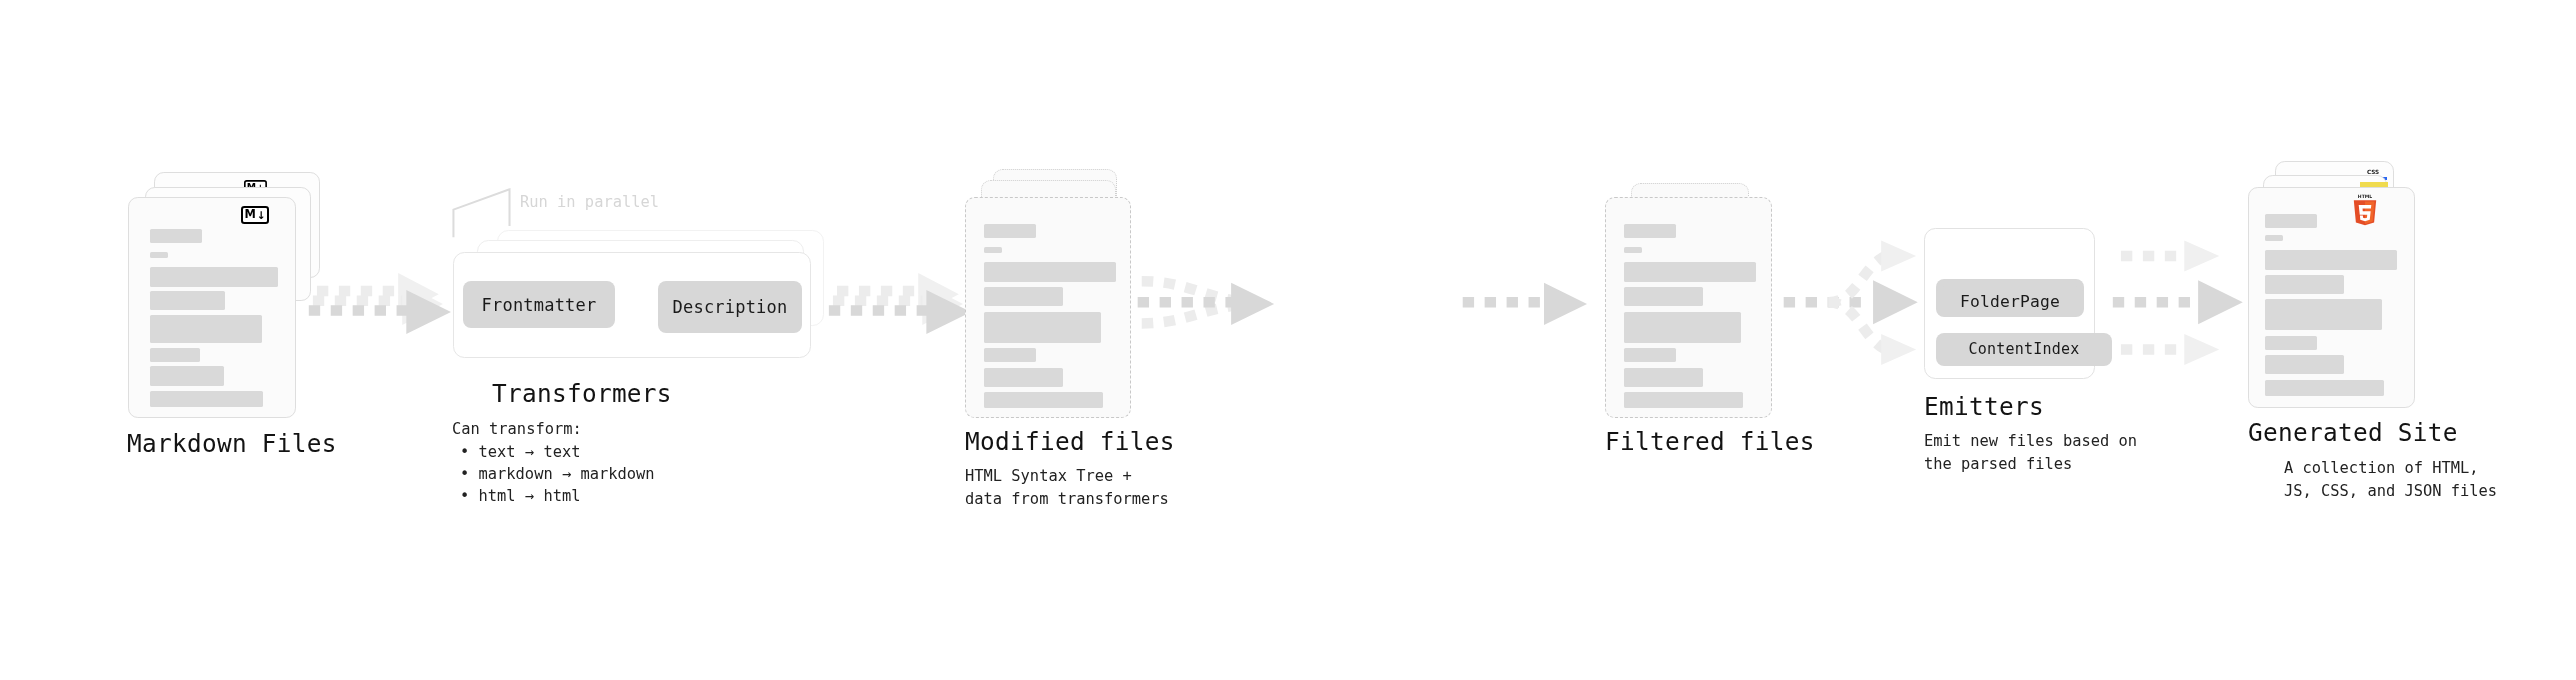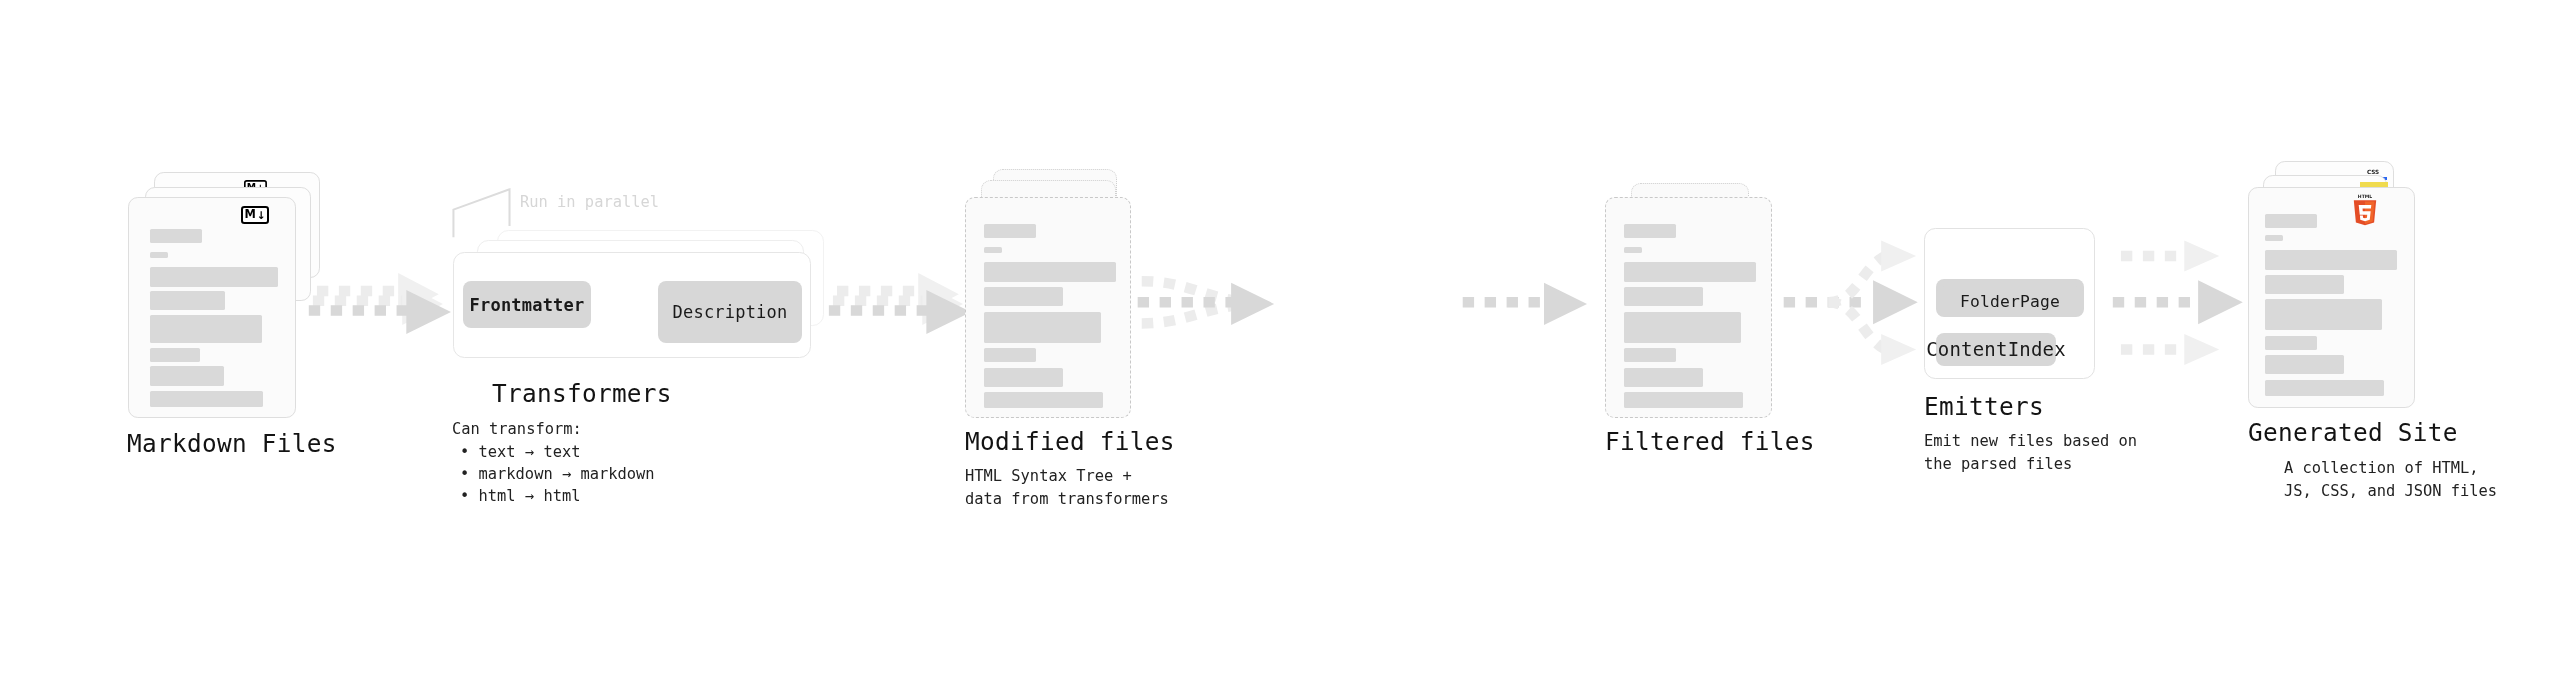--- a/index.html
+++ b/index.html
@@ -300,22 +300,22 @@
     <div class="tf-layer" style="left:497px;top:230px;width:327px;height:96px;border-color:#f2f2f2;"></div>
     <div class="tf-chip-ghost" style="left:524px;top:252px;width:115px;height:50px;background:#f1f1f1;"></div>
     <div class="tf-chip-ghost" style="left:674px;top:252px;width:115px;height:50px;background:#f1f1f1;"></div>
 
     <div class="tf-layer" style="left:477px;top:240px;width:327px;height:101px;border-color:#eeeeee;"></div>
     <div class="tf-chip-ghost g2" style="left:488px;top:266px;width:120px;height:52px;background:#e9e9e9;"></div>
     <div class="tf-chip-ghost g2" style="left:657px;top:266px;width:120px;height:52px;background:#e9e9e9;"></div>
 
     <div class="plugin-frame" style="left:453px;top:252px;width:358px;height:106px;border-color:#e6e6e6;">
     </div>
-    <div class="chip" style="left:463px;top:281px;width:128px;height:47px;font-weight:bold;">Frontmatter</div>
-    <div class="chip" style="left:658px;top:281px;width:144px;height:62px;">Description</div>
+    <div class="chip" style="left:463px;top:281px;width:152px;height:47px;">Frontmatter</div>
+    <div class="chip" style="left:658px;top:281px;width:144px;height:52px;">Description</div>
 
     <div class="stage-title" style="left:452px;top:379px;margin-left:40px;">Transformers</div>
     <div class="stage-desc" style="left:452px;top:418px;">Can transform:</div>
     <div class="stage-desc" style="left:460px;top:441px;">• text → text</div>
     <div class="stage-desc" style="left:460px;top:463px;">• markdown → markdown</div>
     <div class="stage-desc" style="left:460px;top:485px;">• html → html</div>
   </div>
 
   <div class="stage" style="left:0;width:423px">
     <div class="docstack">
@@ -352,21 +352,21 @@
         <div class="skel" style="left:18px;top:194px;width:119px;height:16.3px;"></div>
       </div>
     </div>
     <div class="stage-title" style="left:1605px;top:427px;">Filtered files</div>
   </div>
 
   <div class="stage" style="left:0;width:341px">
     <div class="plugin-frame" style="left:1924px;top:228px;width:171px;height:151px;"></div>
     <div class="chip" style="left:1936px;top:239px;width:148px;height:32.5px;font-size:16.3px;margin-top:40px;">ContentPage</div>
     <div class="chip" style="left:1936px;top:286px;width:148px;height:31px;font-size:16.3px;">FolderPage</div>
-    <div class="chip" style="left:1936px;top:333px;width:120px;height:32.5px;font-size:19px;">ContentIndex</div>
+    <div class="chip" style="left:1936px;top:333px;width:176px;height:32.5px;font-size:15px;">ContentIndex</div>
 
     <div class="stage-title" style="left:1924px;top:392px;">Emitters</div>
     <div class="stage-desc" style="left:1924px;top:430px;">Emit new files based on
 the parsed files</div>
   </div>
 
   <div class="stage" style="left:0;width:374px">
     <div class="docstack">
 
       <div class="doc back2" style="left:2275px;top:161px;width:119px;height:57px;"></div>

